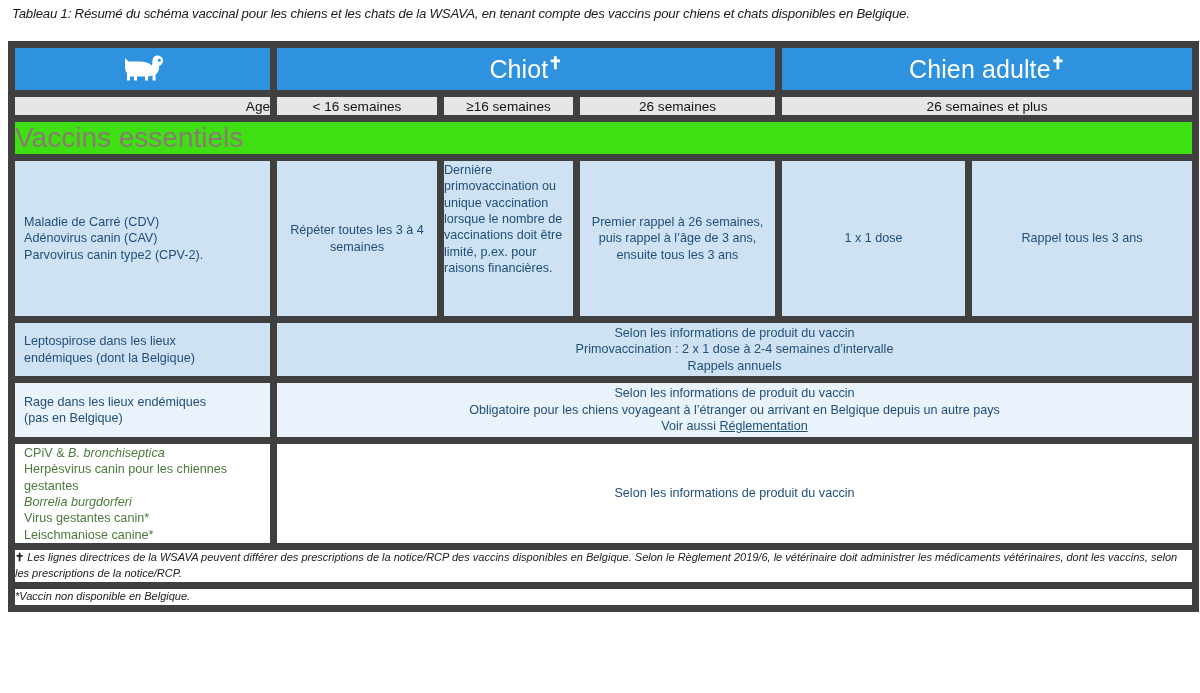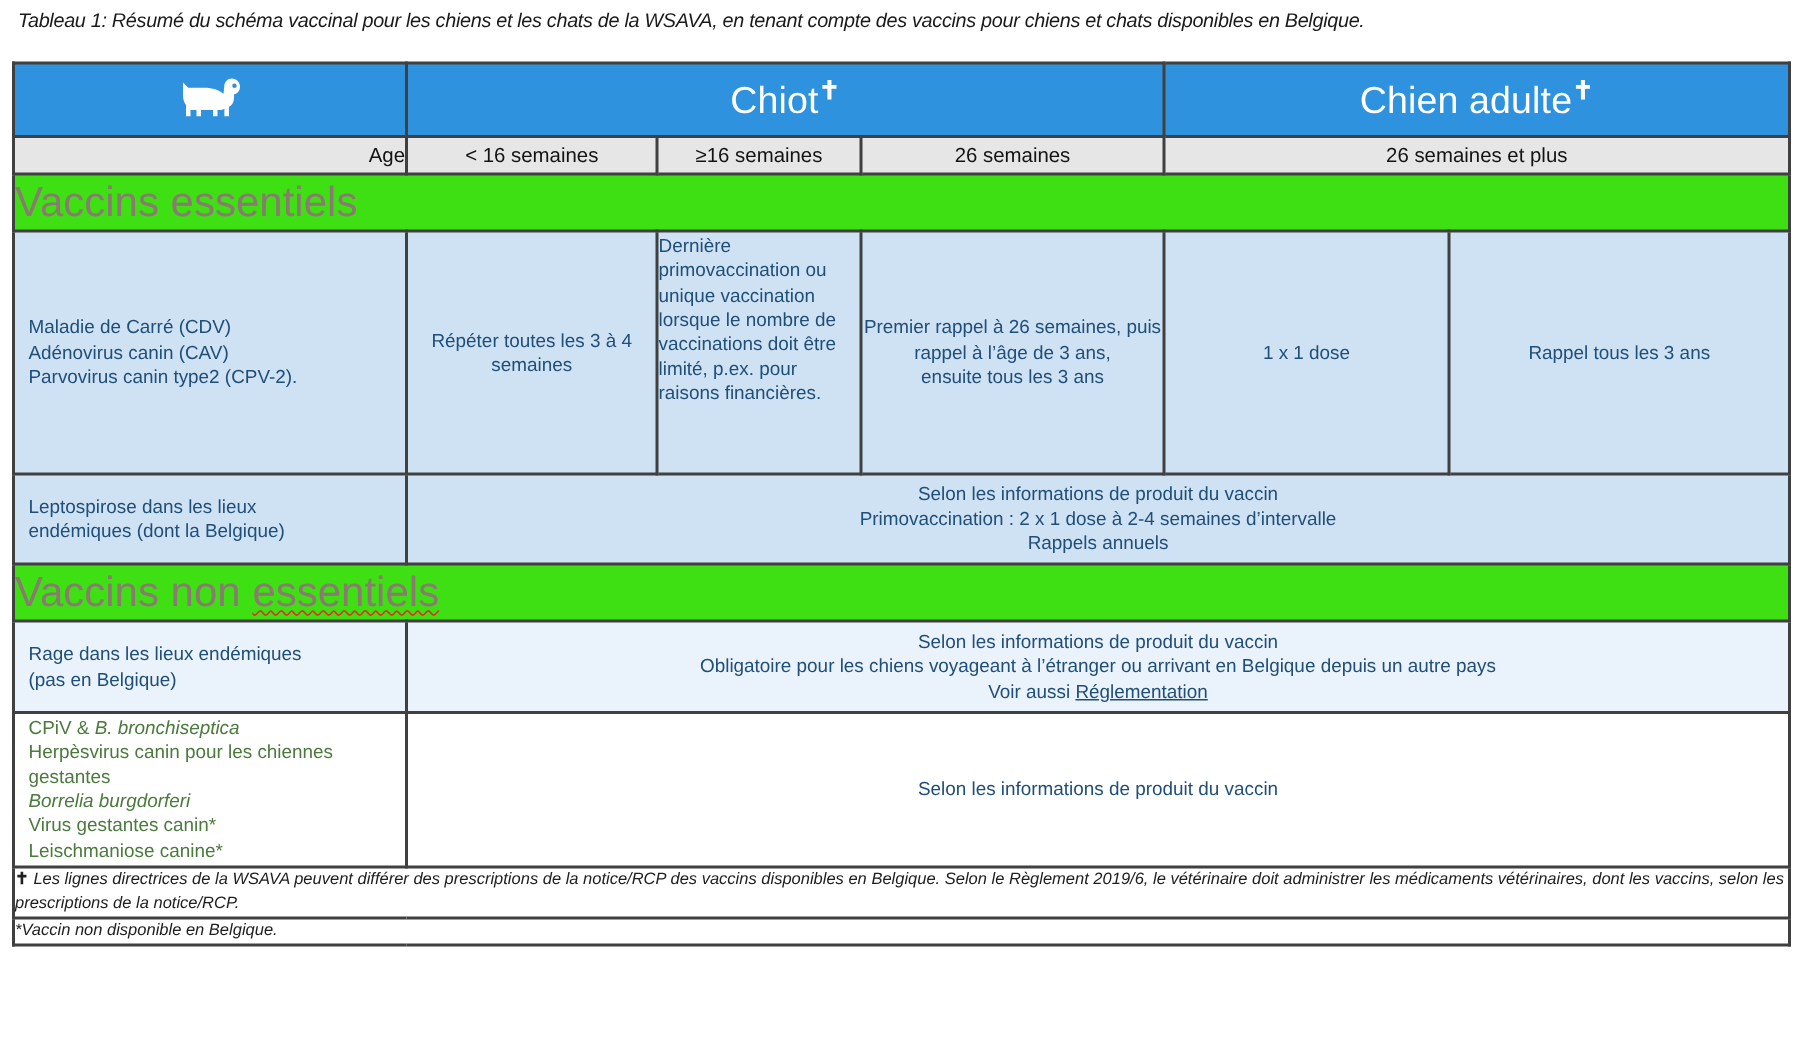--- a/index.html
+++ b/index.html
@@ -24,21 +24,21 @@
   }
 
   table.vaxtable {
     position: absolute;
     left: 8px; top: 41px;
     width: 1184px;
     border-collapse: collapse;
     table-layout: fixed;
   }
   table.vaxtable td, table.vaxtable th {
-    border: 2px solid #404040;
+    border: 7px solid #404040;
     padding: 0;
     vertical-align: middle;
     font-weight: normal;
   }
 
   
   .hdr-blue {
     background: #2e92de;
     color: #ffffff;
     text-align: center;
@@ -186,23 +186,20 @@
         <div>Leptospirose dans les lieux</div>
         <div>endémiques (dont la Belgique)</div>
       </td>
       <td class="cell" colspan="5">
         <div>Selon les informations de produit du vaccin</div>
         <div>Primovaccination : 2 x 1 dose à 2-4 semaines d’intervalle</div>
         <div>Rappels annuels</div>
       </td>
     </tr>
 
-    <tr>
-      <td class="green-band" colspan="6"><span>Vaccins non </span><span class="sp">essentiels</span></td>
-    </tr>
 
     <tr class="row-rage">
       <td class="cell pale leftpad">
         <div>Rage dans les lieux endémiques</div>
         <div>(pas en Belgique)</div>
       </td>
       <td class="cell pale" colspan="5">
         <div>Selon les informations de produit du vaccin</div>
         <div>Obligatoire pour les chiens voyageant à l’étranger ou arrivant en Belgique depuis un autre pays</div>
         <div><span>Voir aussi </span><a class="lnk" href="#">Réglementation</a></div>

